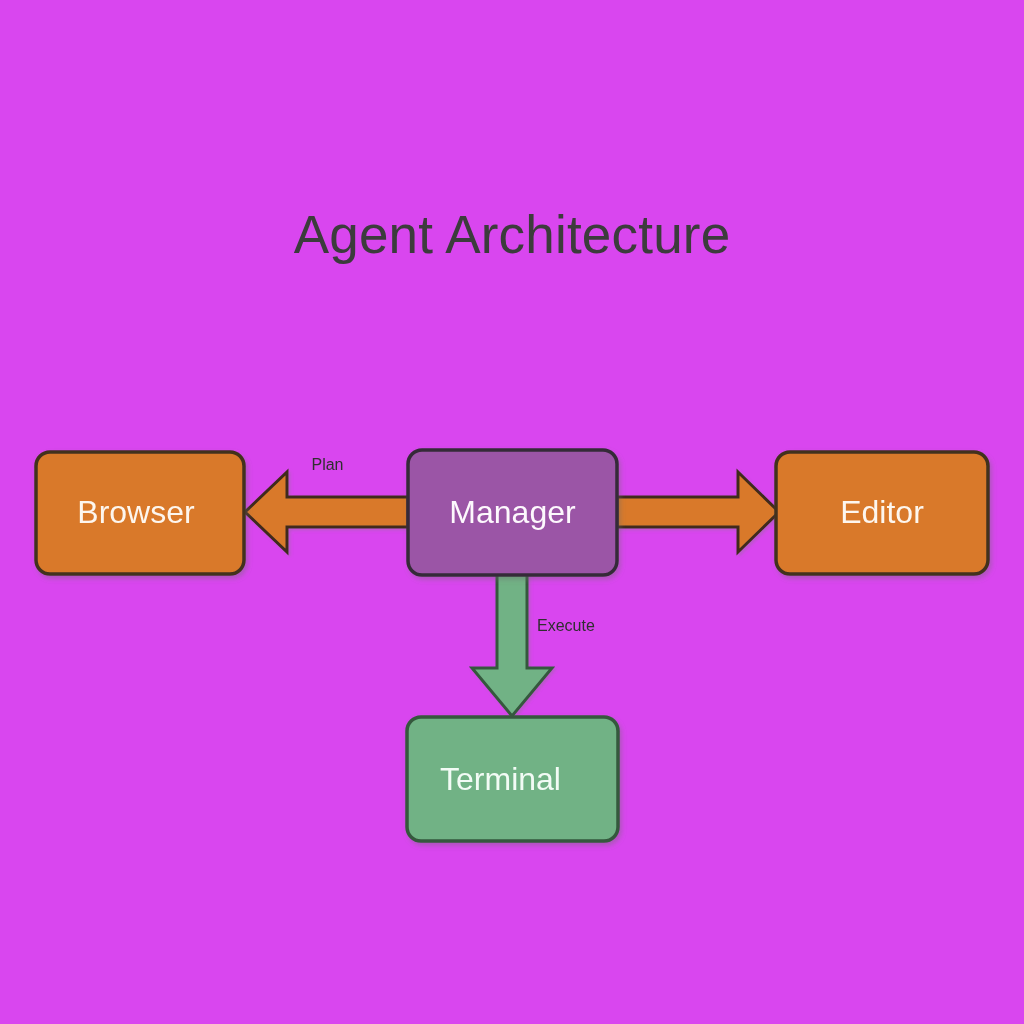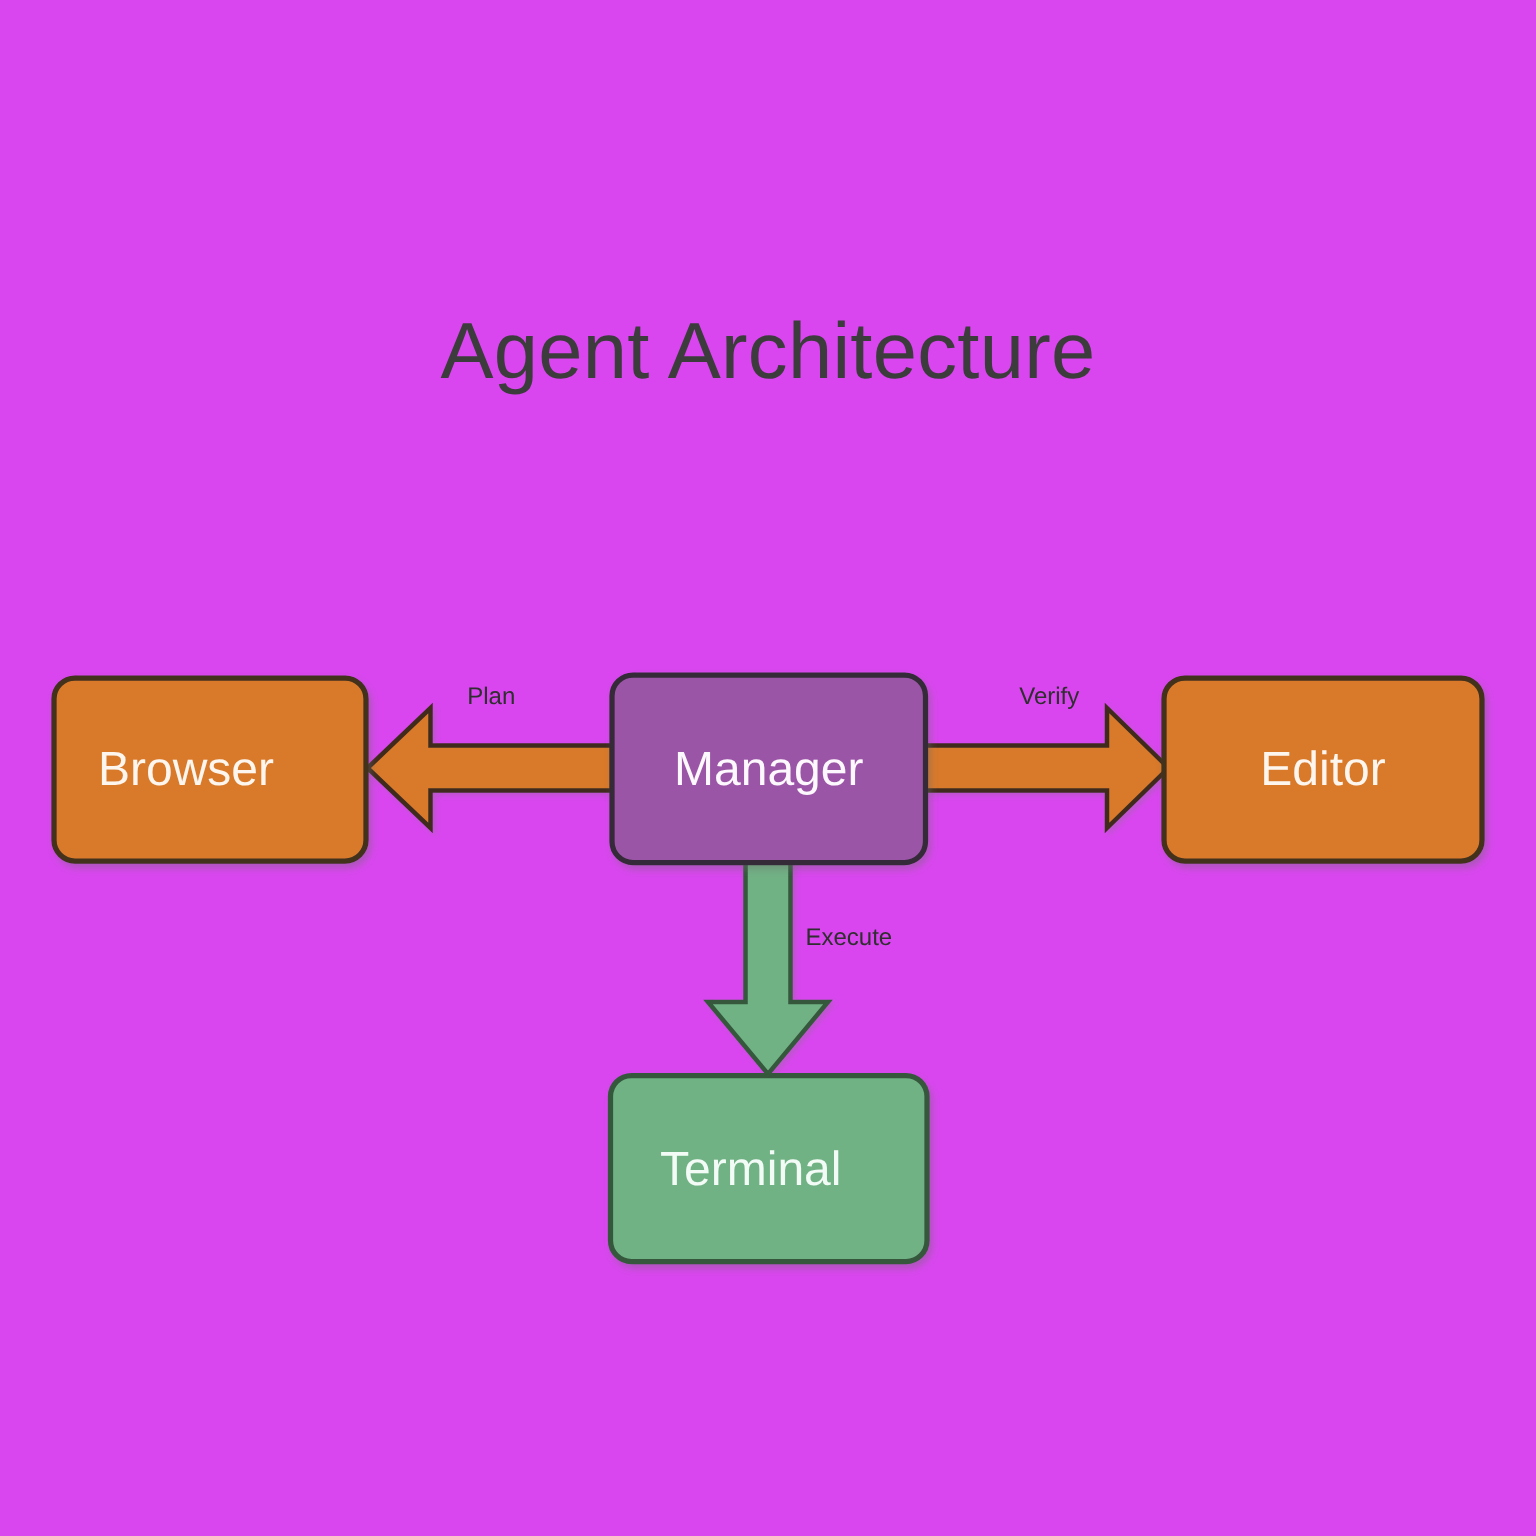--- a/index.html
+++ b/index.html
@@ -123,27 +123,26 @@
       <rect x="776" y="452" width="212" height="122" rx="14" ry="14" fill="#d9792c" stroke="#42301f" stroke-width="3.5"></rect>
     </g>
 
     <g filter="url(#softShadow)">
       <rect x="407" y="717" width="211" height="124" rx="14" ry="14" fill="#71b285" stroke="#35583e" stroke-width="3.5"></rect>
     </g>
   </svg>
 
   <div class="diagram-title">Agent Architecture</div>
 
-  <div class="node-label" style="left:40px; top:494px; width:168px;">Browser</div>
+  <div class="node-label" style="left:52px; top:494px; width:168px;">Browser</div>
 
   <div class="node-label" style="left:776px; top:494px; width:212px;">Editor</div>
 
   <div class="node-label purple-node" style="left:408px; top:494px; width:209px;">Manager</div>
 
   <div class="node-label green-node" style="left:407px; top:761px; width:187px;">Terminal</div>
 
   <div class="edge-label" style="left:245px; top:456px; width:165px; text-align:center;">Plan</div>
 
-  <div class="edge-label" style="left:617px; top:456px; width:165px; text-align:center;">Verify</div>
 
   <div class="edge-label" style="left:537px; top:617px; text-align:right;">Execute</div>
 
 </div>
 
 </body></html>

